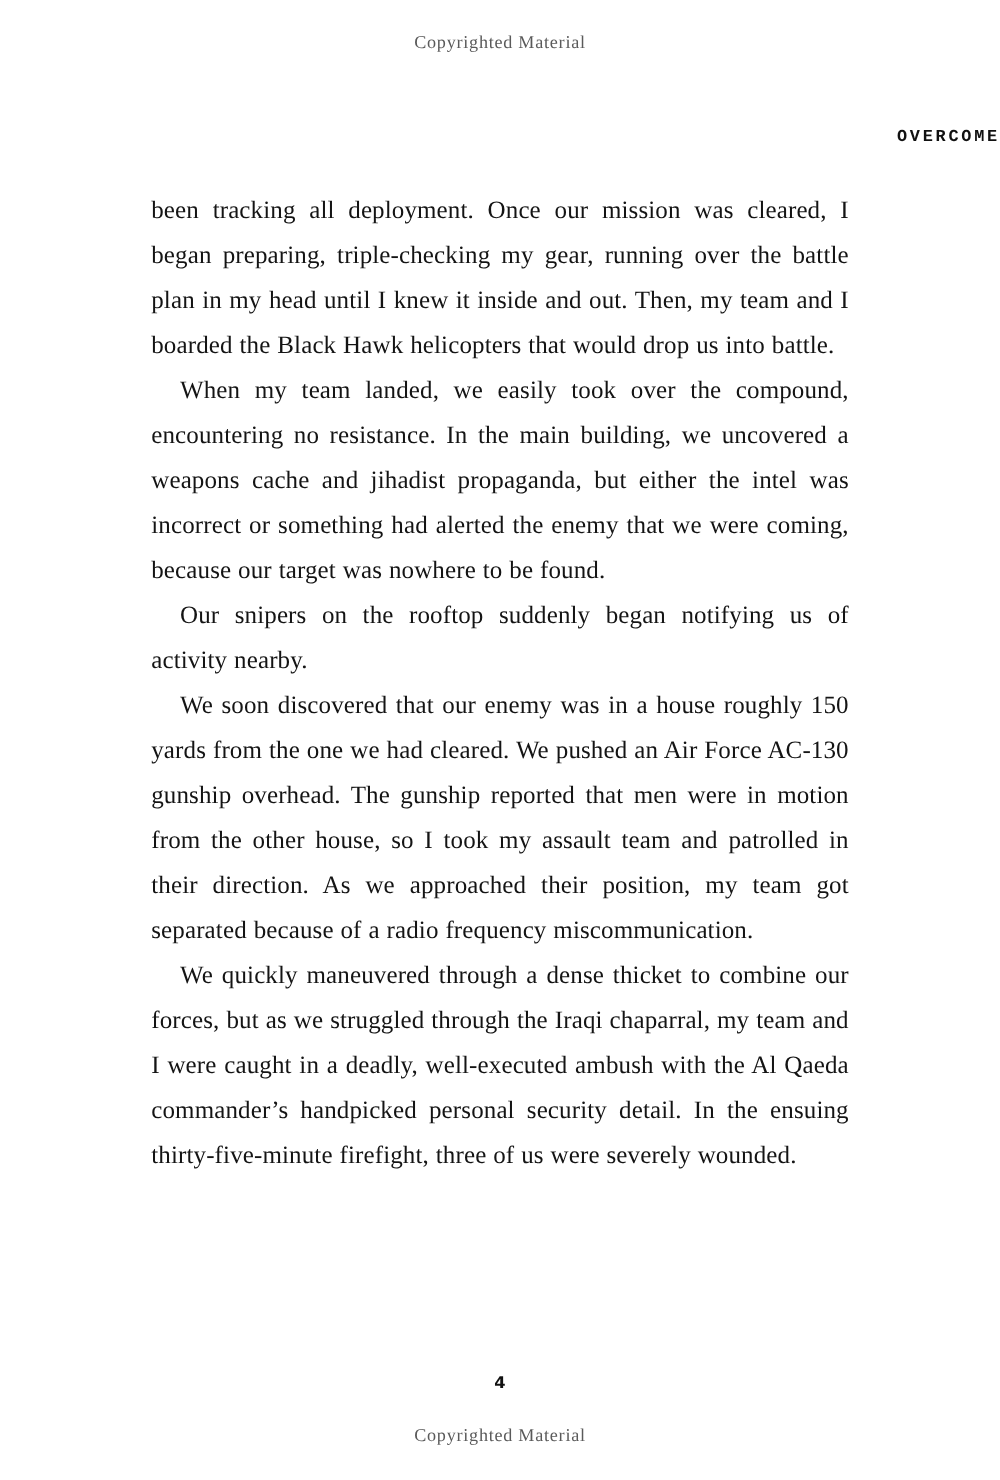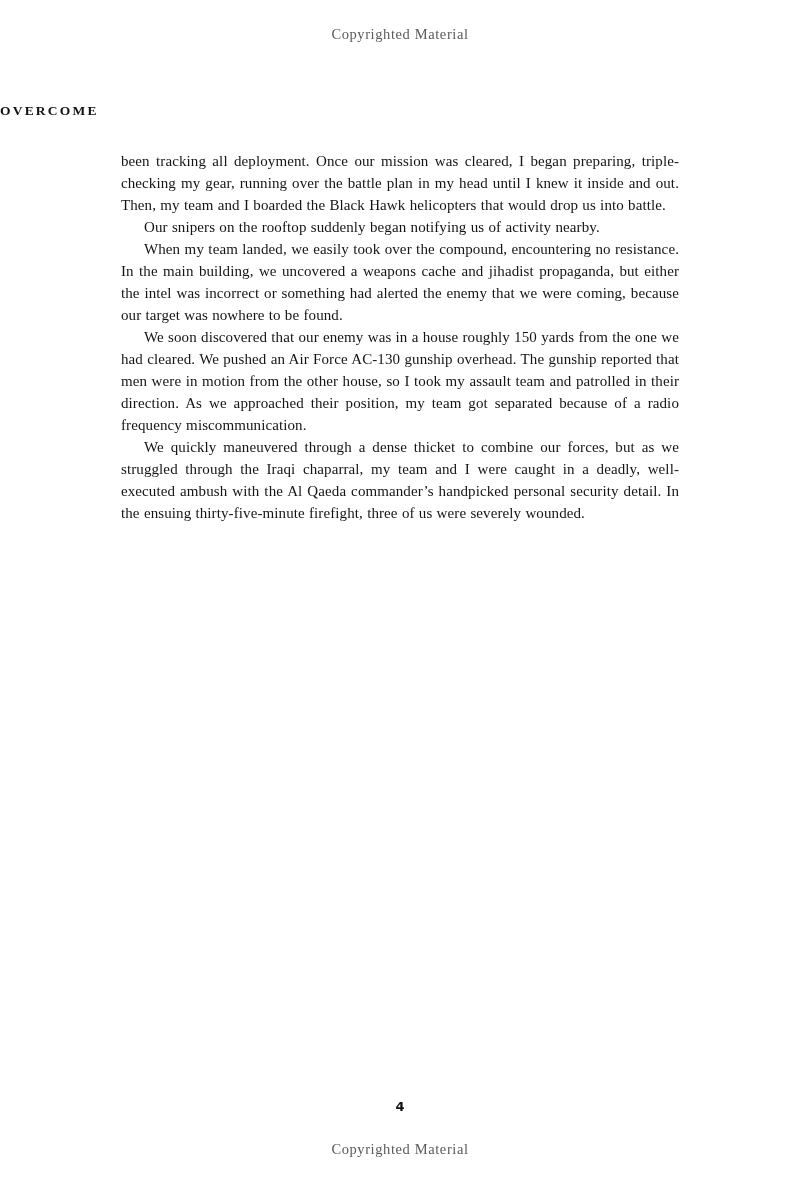--- a/index.html
+++ b/index.html
@@ -41,37 +41,37 @@
     font-family: "Liberation Serif", serif;
     font-size: 14.5px;
     letter-spacing: 0.6px;
     color: #5a5a5a;
   }
   .running-head {
     position: absolute;
     top: 103px;
     left: 0;
     right: 0;
-    text-align: left;
-    font-family: Liberation Serif, serif;
+    text-align: right;
+    font-family: Liberation Mono, monospace;
     font-weight: bold;
     font-size: 13.5px;
     letter-spacing: 2.2px;
     color: #111111;
   }
   .body-text {
     position: absolute;
     top: 150px;
     left: 121px;
     width: 558px;
   }
   .body-text p {
     margin: 0;
-    font-size: 15px;
-    line-height: 22px;
+    font-size: 20px;
+    line-height: 36px;
     text-align: justify;
     text-justify: inter-word;
     letter-spacing: 0.1px;
     word-spacing: 0.4px;
     hyphens: manual;
   }
   .body-text p.indent {
     text-indent: 23px;
   }
   .folio {
@@ -90,22 +90,22 @@
 <body>
 
 <div class="page">
 
   <div class="watermark-top">Copyrighted Material</div>
 
   <div class="running-head">OVERCOME</div>
 
   <div class="body-text">
     <p>been tracking all deployment. Once our mission was cleared, I began preparing, triple-checking my gear, running over the battle plan in my head until I knew it inside and out. Then, my team and I boarded the Black Hawk helicopters that would drop us into battle.</p>
+    <p class="indent">When my team landed, we easily took over the compound, encountering no resistance. In the main building, we uncovered a weapons cache and jihadist propaganda, but either the intel was incorrect or something had alerted the enemy that we were coming, because our target was nowhere to be found.</p>
     <p class="indent">Our snipers on the rooftop suddenly began notifying us of activity nearby.</p>
-    <p class="indent">When my team landed, we easily took over the compound, encountering no resistance. In the main building, we uncovered a weapons cache and jihadist propaganda, but either the intel was incorrect or something had alerted the enemy that we were coming, because our target was nowhere to be found.</p>
     <p class="indent">We soon discovered that our enemy was in a house roughly 150 yards from the one we had cleared. We pushed an Air Force AC-130 gunship overhead. The gunship reported that men were in motion from the other house, so I took my assault team and patrolled in their direction. As we approached their position, my team got separated because of a radio frequency miscommunication.</p>
     <p class="indent">We quickly maneuvered through a dense thicket to combine our forces, but as we struggled through the Iraqi chaparral, my team and I were caught in a deadly, well-executed ambush with the Al Qaeda commander’s handpicked personal security detail. In the ensuing thirty-five-minute firefight, three of us were severely wounded.</p>
   </div>
 
   <div class="folio">4</div>
 
   <div class="watermark-bottom">Copyrighted Material</div>
 
 </div>
 

